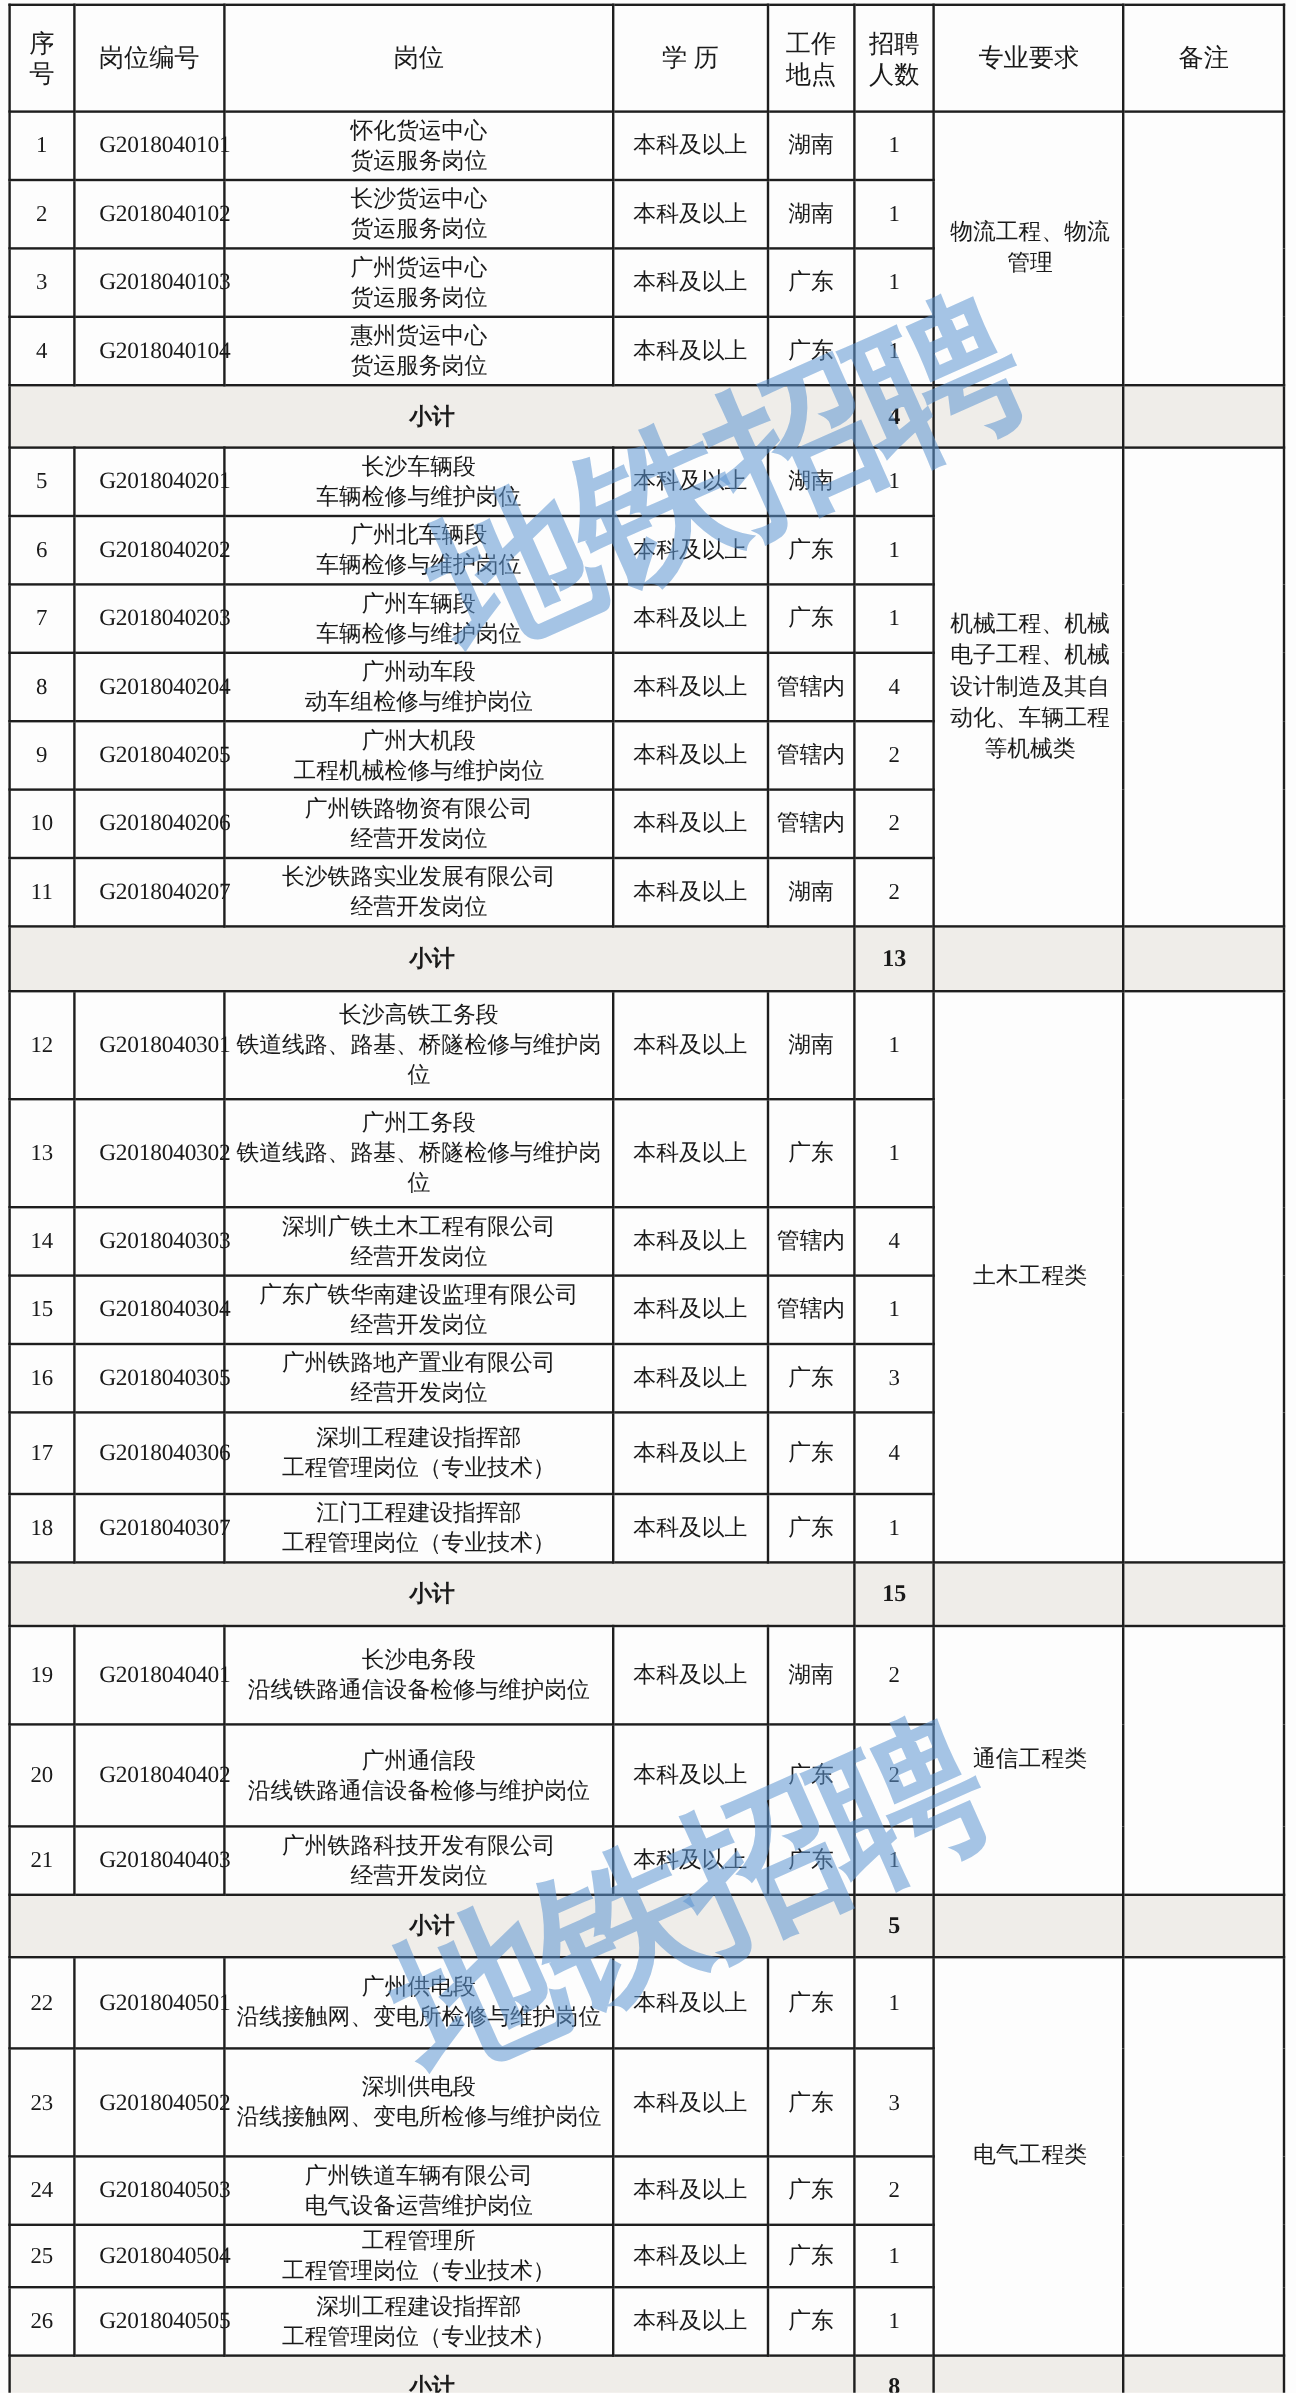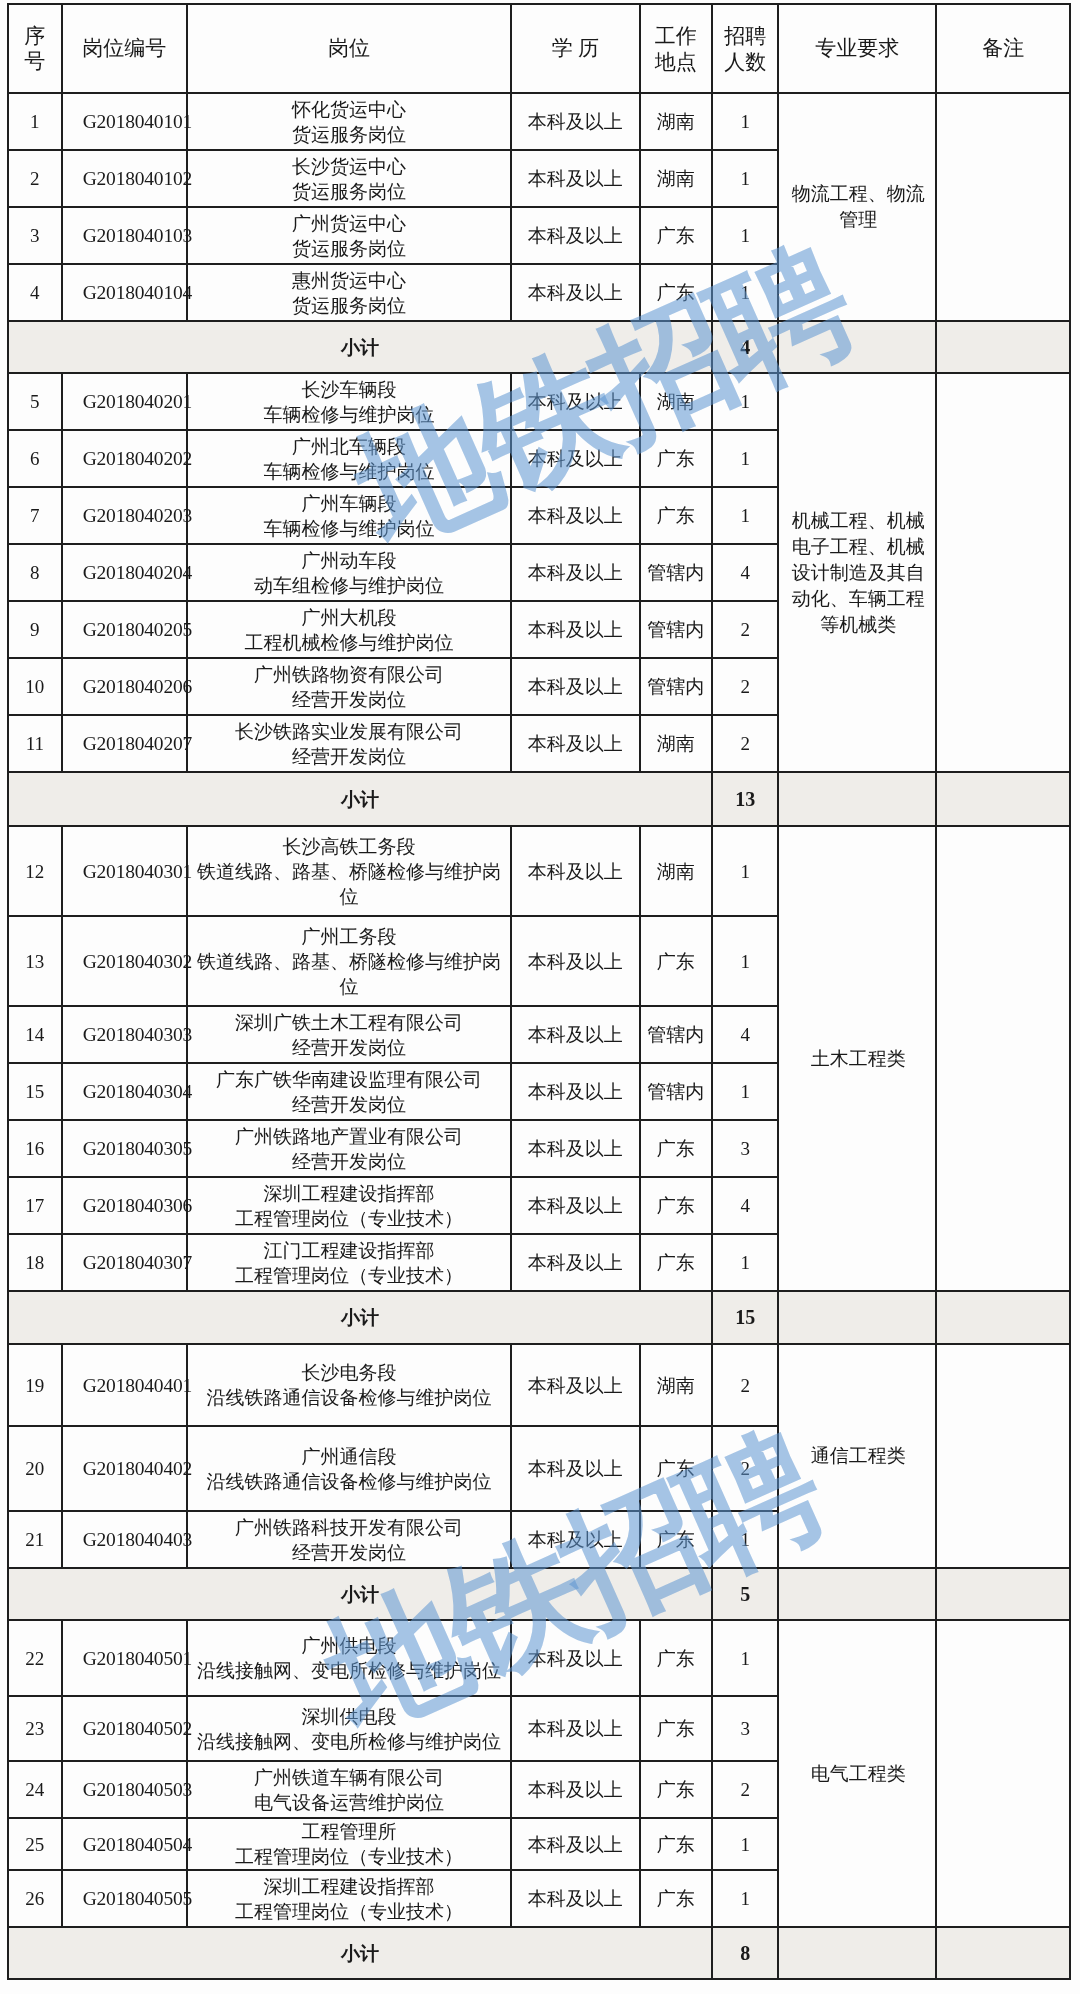--- a/index.html
+++ b/index.html
@@ -191,21 +191,21 @@
         <td>1</td>
       </tr>
       <tr style="height: 57px;">
         <td>16</td>
         <td class="id">G2018040305</td>
         <td><span>广州铁路地产置业有限公司</span><br><span>经营开发岗位</span></td>
         <td>本科及以上</td>
         <td>广东</td>
         <td>3</td>
       </tr>
-      <tr style="height: 57px;">
+      <tr style="height: 68px;">
         <td>17</td>
         <td class="id">G2018040306</td>
         <td><span>深圳工程建设指挥部</span><br><span>工程管理岗位（专业技术）</span></td>
         <td>本科及以上</td>
         <td>广东</td>
         <td>4</td>
       </tr>
       <tr style="height: 57px; margin-top: 25px;">
         <td>18</td>
         <td class="id">G2018040307</td>
@@ -255,21 +255,21 @@
       <tr style="height: 76px;">
         <td>22</td>
         <td class="id">G2018040501</td>
         <td><span>广州供电段</span><br><span>沿线接触网、变电所检修与维护岗位</span></td>
         <td>本科及以上</td>
         <td>广东</td>
         <td>1</td>
         <td class="major" rowspan="5">电气工程类</td>
         <td rowspan="5"></td>
       </tr>
-      <tr style="height: 65px;">
+      <tr style="height: 90px;">
         <td>23</td>
         <td class="id">G2018040502</td>
         <td><span>深圳供电段</span><br><span>沿线接触网、变电所检修与维护岗位</span></td>
         <td>本科及以上</td>
         <td>广东</td>
         <td>3</td>
       </tr>
       <tr style="height: 57px;">
         <td>24</td>
         <td class="id">G2018040503</td>

